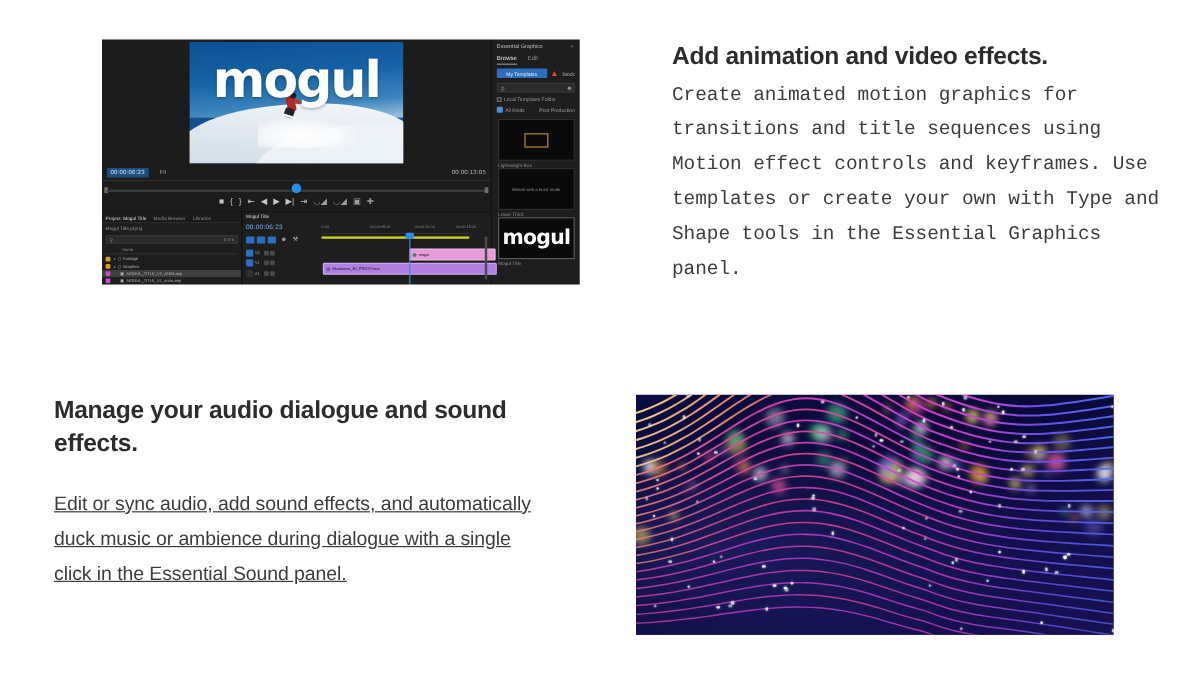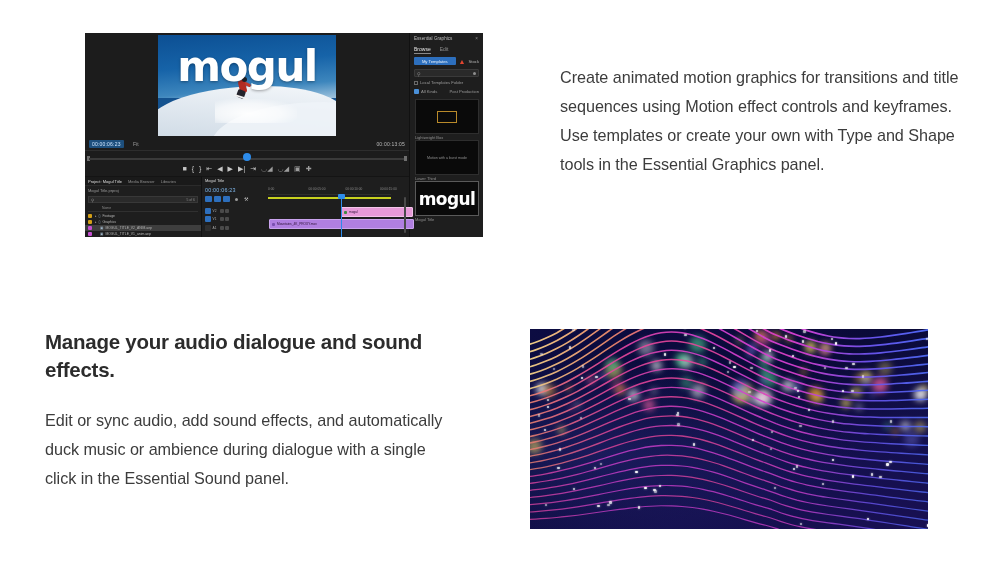--- a/index.html
+++ b/index.html
@@ -32,27 +32,27 @@
     font-weight: normal;
     color: #3c3c3c;
     line-height: 1.79;
     letter-spacing: -0.05px;
   }
 
   #text-animation {
     position: absolute;
     left: 560px; top: 33px; width: 420px;
   }
-  #text-animation .feature-body { margin-top: 30px; }
+  #text-animation .feature-body { margin-top: 4px; font-family: Liberation Mono, monospace; }
 
   #text-audio {
     position: absolute;
     left: 45px; top: 328px; width: 400px;
   }
-  #text-audio .feature-body { margin-top: 22px; }
+  #text-audio .feature-body { margin-top: 22px; text-decoration: underline; }
 
   
   #premiere-shot {
     position: absolute;
     left: 85px; top: 33px;
     width: 398px; height: 204px;
     background: #232323;
     overflow: hidden;
     font-family: "Liberation Sans", sans-serif;
   }
@@ -619,20 +619,21 @@
         <span class="cdot"></span>
         <span>Mountains_4K_PROXY.mov</span>
       </div>
 
       <div class="pp-tl-playhead"></div>
       <div class="pp-tl-scroll"></div>
     </div>
   </div>
 
   <div id="text-animation">
+    <h2 class="feature-heading">Add animation and video effects.</h2>
     <p class="feature-body">Create animated motion graphics for transitions and title sequences using Motion effect controls and keyframes. Use templates or create your own with Type and Shape tools in the Essential Graphics panel.</p>
   </div>
 
   <div id="text-audio">
     <h2 class="feature-heading">Manage your audio dialogue and sound effects.</h2>
     <p class="feature-body">Edit or sync audio, add sound effects, and automatically duck music or ambience during dialogue with a single click in the Essential Sound panel.</p>
   </div>
 
   <div id="audio-wave">
     <div class="aw-bg"></div>

